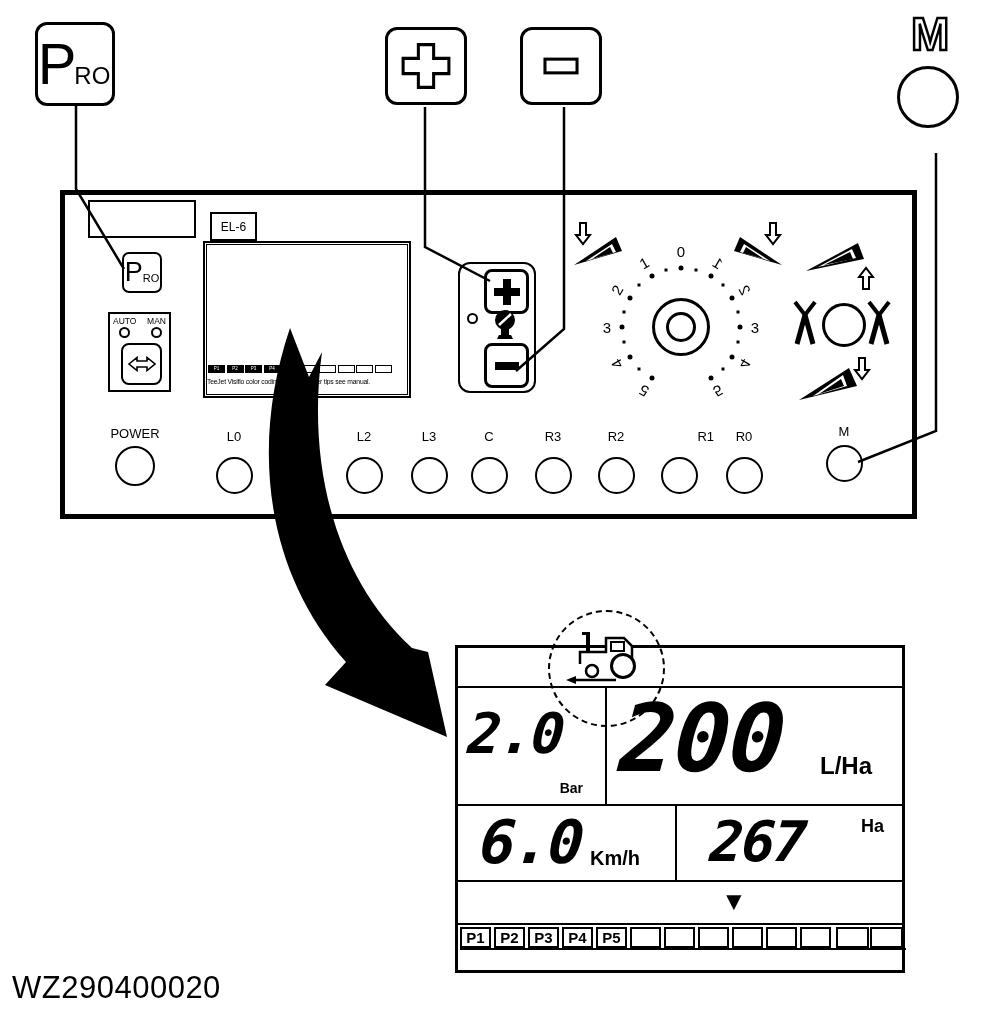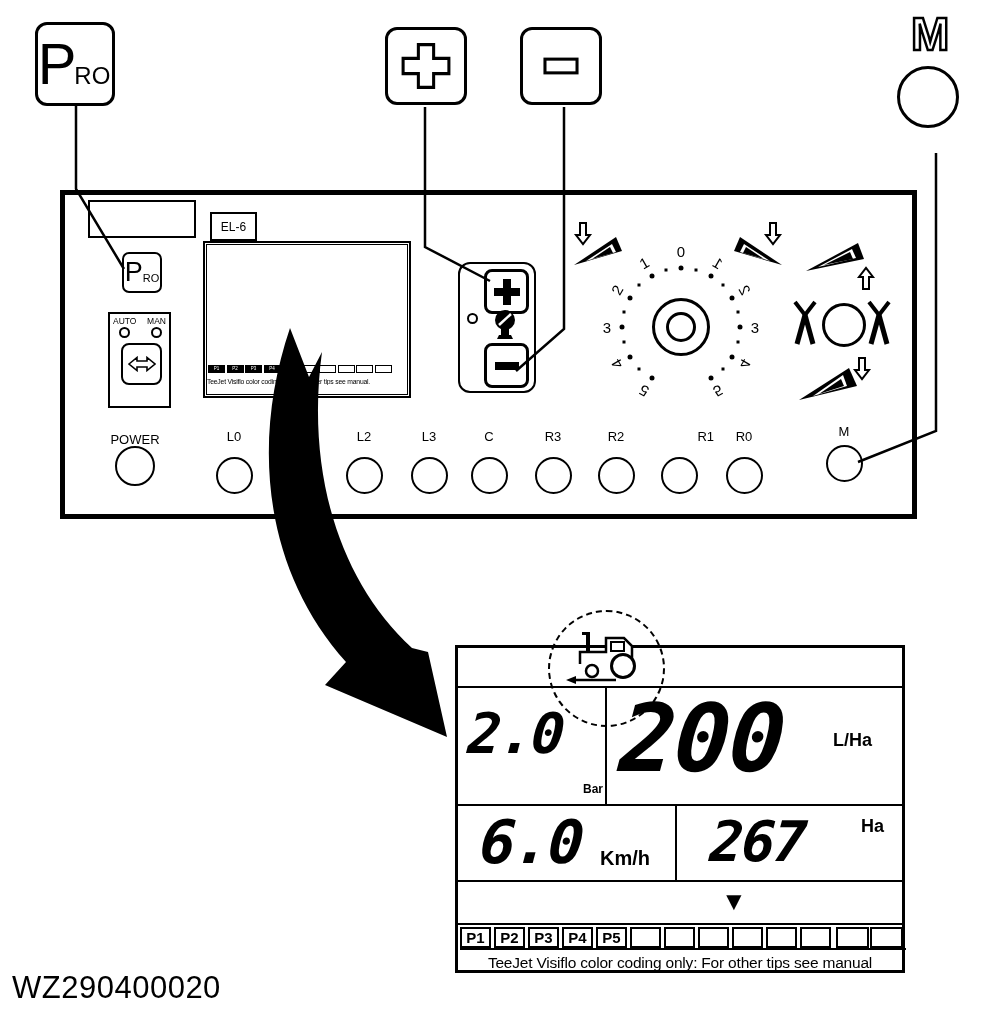--- a/index.html
+++ b/index.html
@@ -28,21 +28,21 @@
   .screen::after{content:'';position:absolute;inset:1px;border:1px solid #000;pointer-events:none;}
   .mini-tabs{position:absolute;left:3px;top:122px;width:200px;height:9px;display:flex;}
   .mini-tab{width:17px;height:8px;border:1px solid #000;margin-right:1.5px;font-size:4.5px;line-height:6px;text-align:center;overflow:hidden;}
   .mini-tab.dark{background:#000;color:#fff;}
   .mini-footer{position:absolute;left:2px;top:135px;width:200px;font-size:6.8px;letter-spacing:-0.2px;white-space:nowrap;overflow:hidden;}
 
   .pro-btn{position:absolute;left:57px;top:57px;width:40px;height:41px;border:2px solid #000;border-radius:7px;background:#fff;display:flex;align-items:center;justify-content:center;}
   .pro-btn .p{font-size:27px;line-height:1;}
   .pro-btn .ro{font-size:11px;line-height:1;position:relative;top:6px;}
 
-  .automan{position:absolute;left:43px;top:117px;width:63px;height:96px;border:2px solid #000;}
+  .automan{position:absolute;left:43px;top:117px;width:63px;height:80px;border:2px solid #000;}
   .automan .lbls{position:absolute;left:0;top:2px;width:100%;display:flex;justify-content:space-between;padding:0 3px;font-size:8.5px;}
   .led{position:absolute;width:11px;height:11px;border:2px solid #000;border-radius:50%;background:#fff;}
   .automan .led1{left:9px;top:13px;}
   .automan .led2{left:41px;top:13px;}
   .automan .sw{position:absolute;left:11px;top:29px;width:41px;height:42px;border:2px solid #000;border-radius:8px;display:flex;align-items:center;justify-content:center;background:#fff;}
 
   .pmctl{position:absolute;left:393px;top:67px;width:78px;height:131px;border:2px solid #000;border-radius:12px;background:#fff;}
   .pm-btn{position:absolute;width:45px;height:45px;border:3px solid #000;border-radius:8px;background:#fff;display:flex;align-items:center;justify-content:center;}
   .pm-plus{left:24px;top:5px;}
   .pm-minus{left:24px;top:79px;}
@@ -251,21 +251,21 @@
   <svg class="abs" style="left:730px;top:161px;" width="85" height="54" viewBox="0 0 85 54">
     <g>
       <polygon points="4,44 62,30 54,12" fill="#000"></polygon>
       <polygon points="18,40 52,30 48,19" fill="#fff"></polygon>
       <polygon points="24,38 49,30 46,23" fill="#000"></polygon>
       <path d="M64,2 v12 h-4 l7,9 7,-9 h-4 v-12 Z" fill="#fff" stroke="#000" stroke-width="2"></path>
     </g>
   </svg>
 
   <div id="button-row">
-      <div class="btn-label" style="left: 70px; top: 237px;">POWER</div>
+      <div class="btn-label" style="left: 70px; top: 231px;">POWER</div>
       <div class="round-btn" style="left: 50px; top: 251px; width: 40px; height: 40px;"></div>
       <div class="btn-label" style="left: 169px; top: 234px;">L0</div>
       <div class="round-btn" style="left: 150.5px; top: 261.5px; width: 37px; height: 37px;"></div>
       <div class="btn-label" style="left: 234px; top: 234px;">L1</div>
       <div class="round-btn" style="left: 215.5px; top: 261.5px; width: 37px; height: 37px;"></div>
       <div class="btn-label" style="left: 299px; top: 234px;">L2</div>
       <div class="round-btn" style="left: 280.5px; top: 261.5px; width: 37px; height: 37px;"></div>
       <div class="btn-label" style="left: 364px; top: 234px;">L3</div>
       <div class="round-btn" style="left: 345.5px; top: 261.5px; width: 37px; height: 37px;"></div>
       <div class="btn-label" style="left: 424px; top: 234px;">C</div>
@@ -281,29 +281,29 @@
       <div class="btn-label" style="left: 779px; top: 229px;">M</div>
       <div class="round-btn" style="left: 760.5px; top: 249.5px; width: 37px; height: 37px;"></div>
     </div>
 </div>
 
 <div class="lcd">
   <div class="strip"></div>
   <div class="row1">
     <div class="cell-press">
       <span class="seg" style="font-size:56px;position:absolute;left:10px;top:18px;">2.0</span>
-      <span class="unit" style="font-size:12px;right:2px;bottom:8px;margin-left:32px;">Bar</span>
+      <span class="unit" style="font-size:14px;right:22px;bottom:8px;margin-left:32px;">Bar</span>
     </div>
     <span class="seg" style="font-size:94px;position:absolute;left:162px;top:4px;">200</span>
-    <span class="unit" style="font-size:18px;right:30px;top:42px;">L/Ha</span>
+    <span class="unit" style="font-size:24px;right:30px;top:64px;">L/Ha</span>
   </div>
   <div class="row2">
     <div class="cell-speed">
       <span class="seg" style="font-size:60px;position:absolute;left:22px;top:6px;">6.0</span>
-      <span class="unit" style="font-size:20px;left:132px;bottom:10px;margin-left:10px;">Km/h</span>
+      <span class="unit" style="font-size:20px;left:132px;bottom:10px;">Km/h</span>
     </div>
     <span class="seg" style="font-size:56px;position:absolute;left:252px;top:8px;">267</span>
     <span class="unit" style="font-size:18px;right:18px;top:10px;">Ha</span>
   </div>
   <div class="row3">
     <span class="cursor-tri">▼</span>
   </div>
   <div class="tabs" id="lcd-tabs">
       <div class="lcd-tab" style="width: 31px; margin-right: 3px;">P1</div>
       <div class="lcd-tab" style="width: 31px; margin-right: 3px;">P2</div>
@@ -312,21 +312,20 @@
       <div class="lcd-tab" style="width: 31px; margin-right: 3px;">P5</div>
       <div class="lcd-tab" style="width: 31px; margin-right: 3px;"></div>
       <div class="lcd-tab" style="width: 31px; margin-right: 3px;"></div>
       <div class="lcd-tab" style="width: 31px; margin-right: 3px;"></div>
       <div class="lcd-tab" style="width: 31px; margin-right: 3px;"></div>
       <div class="lcd-tab" style="width: 31px; margin-right: 3px;"></div>
       <div class="lcd-tab" style="width: 31px; margin-right: 3px;"></div>
       <div class="lcd-tab" style="width: 33px; margin-right: 1px; margin-left: 2px;"></div>
       <div class="lcd-tab" style="width: 33px; margin-right: 1px;"></div>
     </div>
-  <div class="footer">TeeJet Visiflo color coding only: For other tips see manual</div>
 </div>
 
 <div class="dash-circle"></div>
 <svg id="tractor" width="80" height="62" viewBox="0 0 80 62">
   <rect x="20" y="12" width="4" height="18" fill="#000"></rect>
   <rect x="16" y="10" width="8" height="3" fill="#000"></rect>
   <path d="M14,42 L14,30 L40,30 L40,16 L58,16 L66,24 L66,42" fill="#fff" stroke="#000" stroke-width="2.5"></path>
   <rect x="45" y="20" width="13" height="9" fill="#fff" stroke="#000" stroke-width="2"></rect>
   <circle cx="57" cy="44" r="11.5" fill="#fff" stroke="#000" stroke-width="3"></circle>
   <circle cx="26" cy="49" r="6" fill="#fff" stroke="#000" stroke-width="2.5"></circle>

